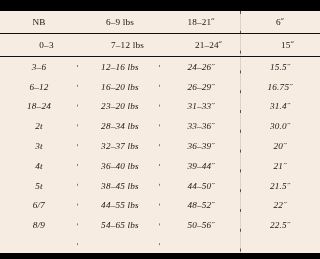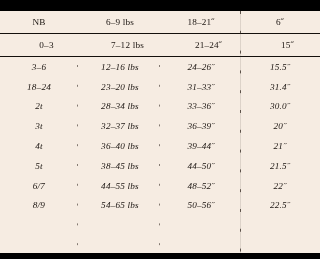--- a/index.html
+++ b/index.html
@@ -139,20 +139,26 @@
           <td>21–24˝</td>
           <td>15˝</td>
         </tr>
         <tr class="r-body">
           <td>3–6</td>
           <td>12–16 lbs</td>
           <td>24–26˝</td>
           <td>15.5˝</td>
         </tr>
         <tr class="r-body">
+          <td>6–12</td>
+          <td>16–20 lbs</td>
+          <td>26–29˝</td>
+          <td>16.75˝</td>
+        </tr>
+        <tr class="r-body">
           <td>18–24</td>
           <td>23–20 lbs</td>
           <td>31–33˝</td>
           <td>31.4˝</td>
         </tr>
         <tr class="r-body">
           <td>2t</td>
           <td>28–34 lbs</td>
           <td>33–36˝</td>
           <td>30.0˝</td>

